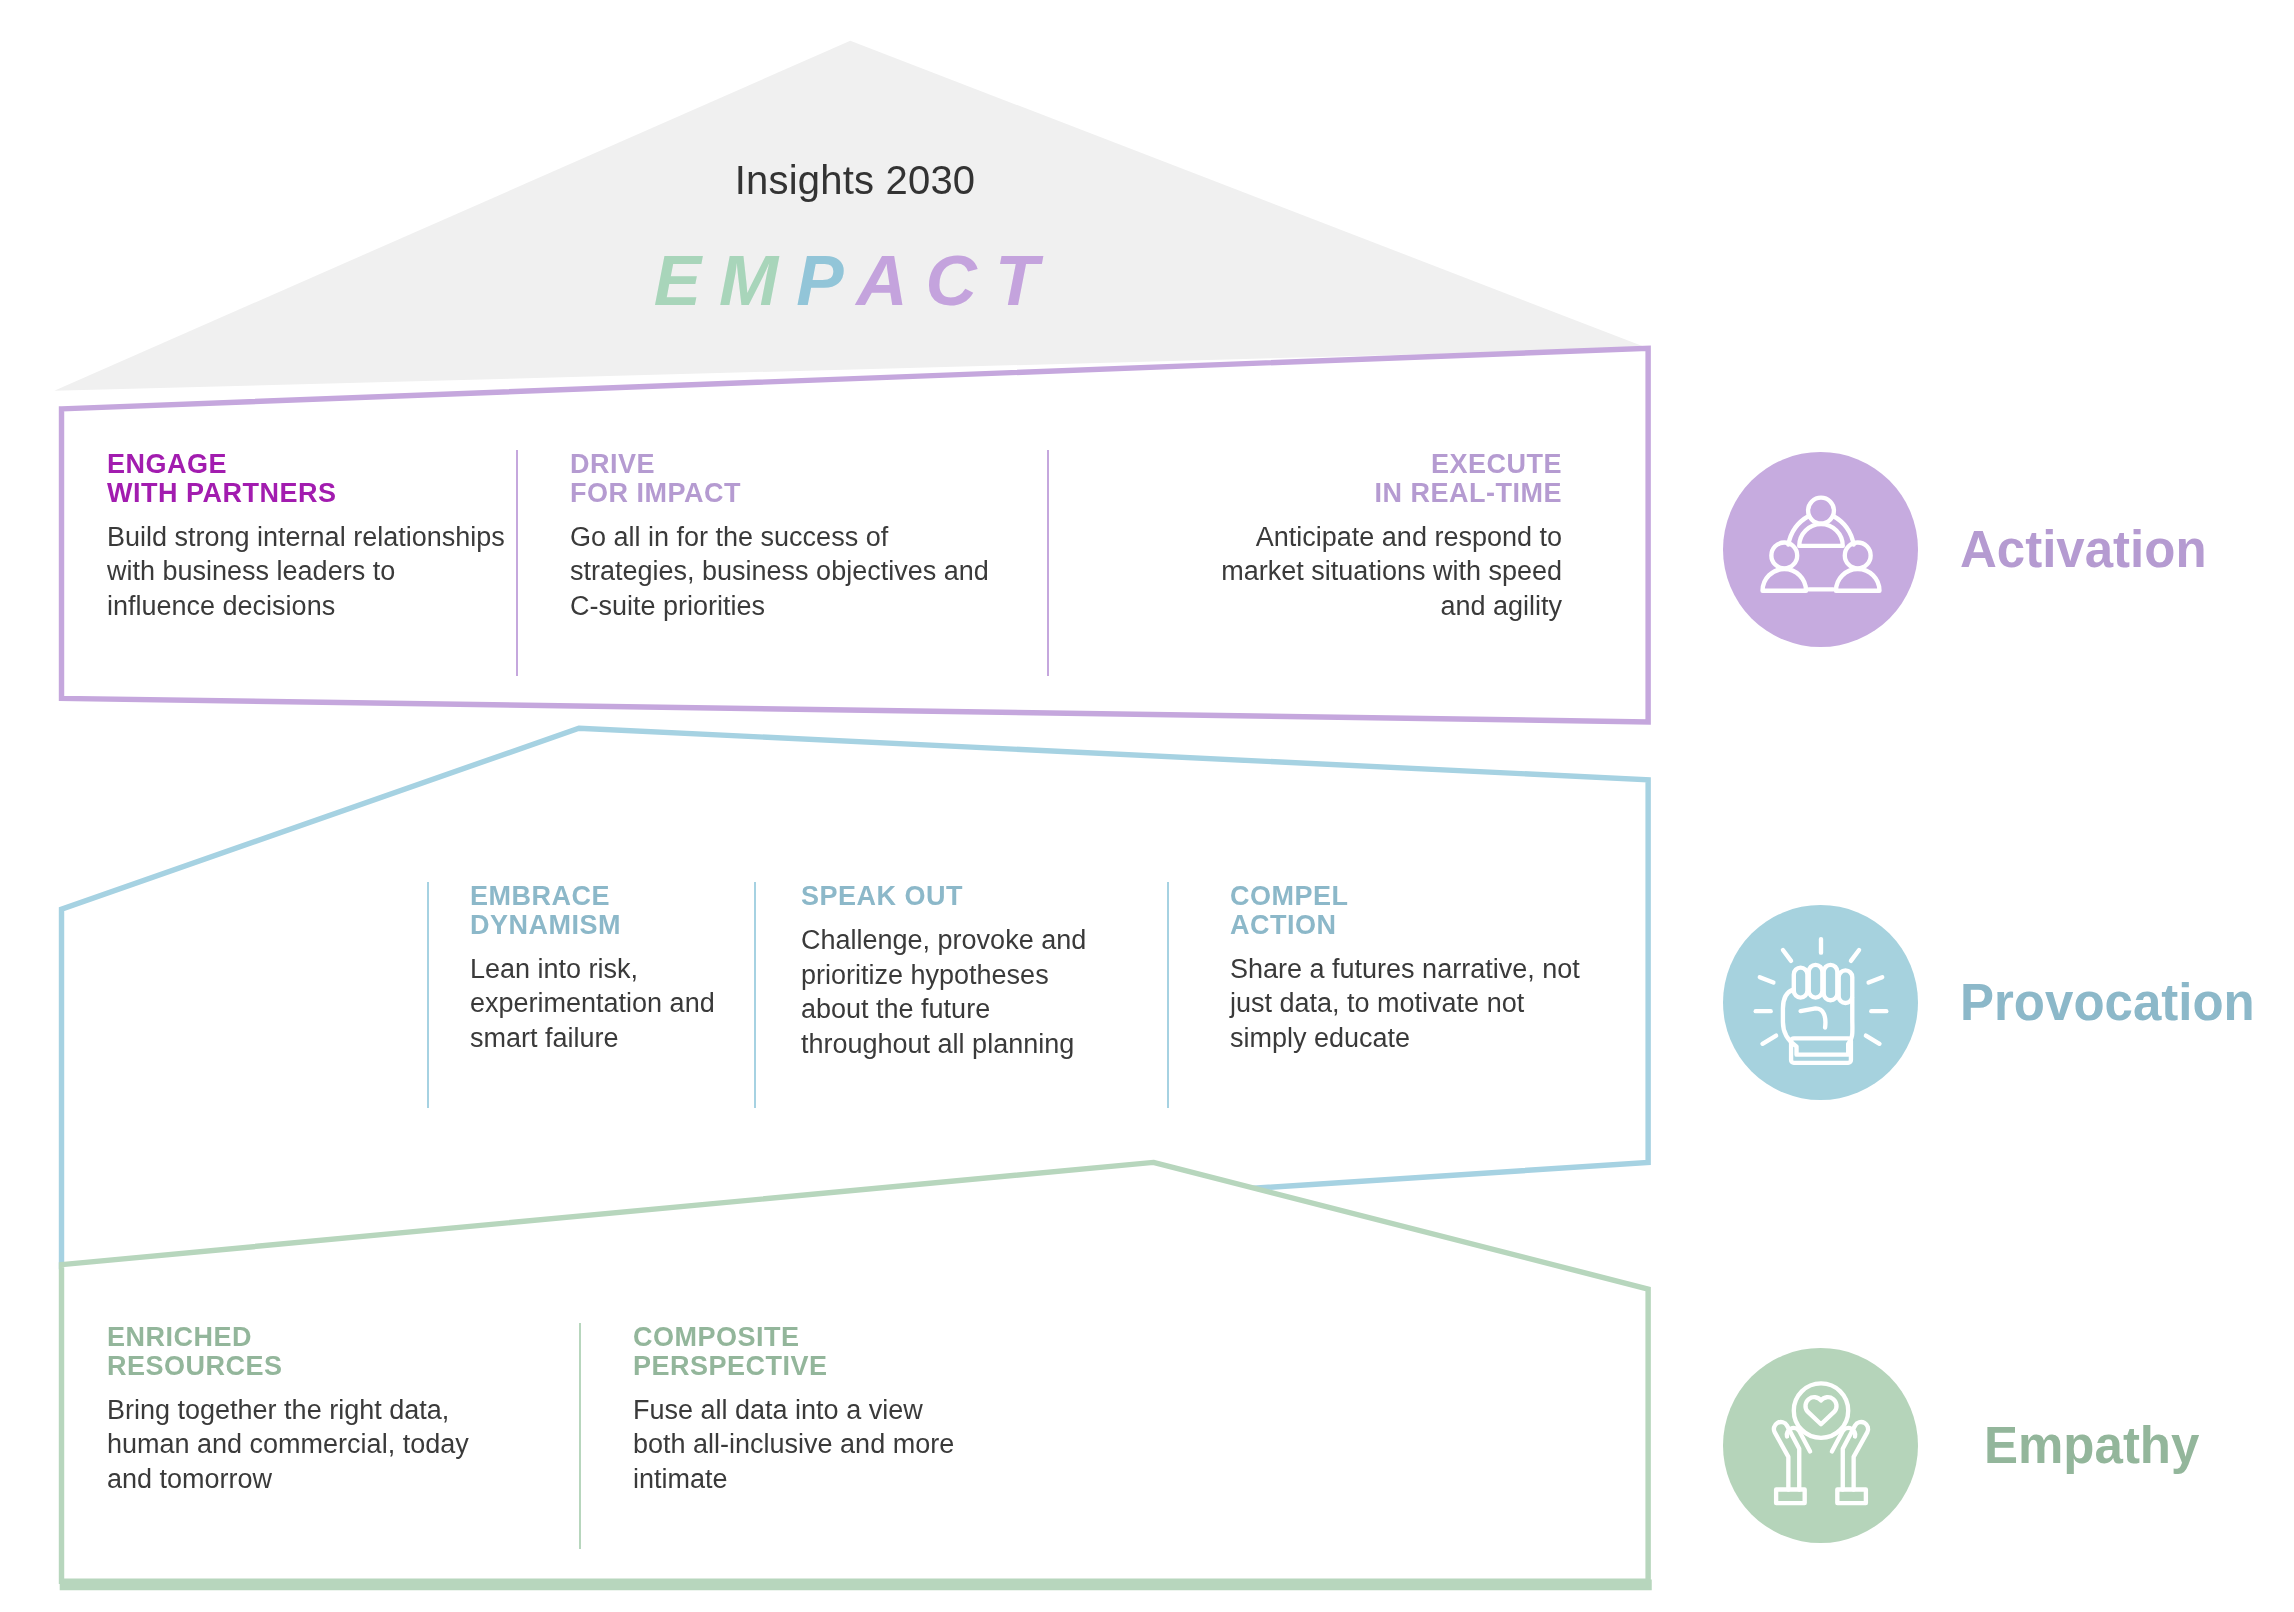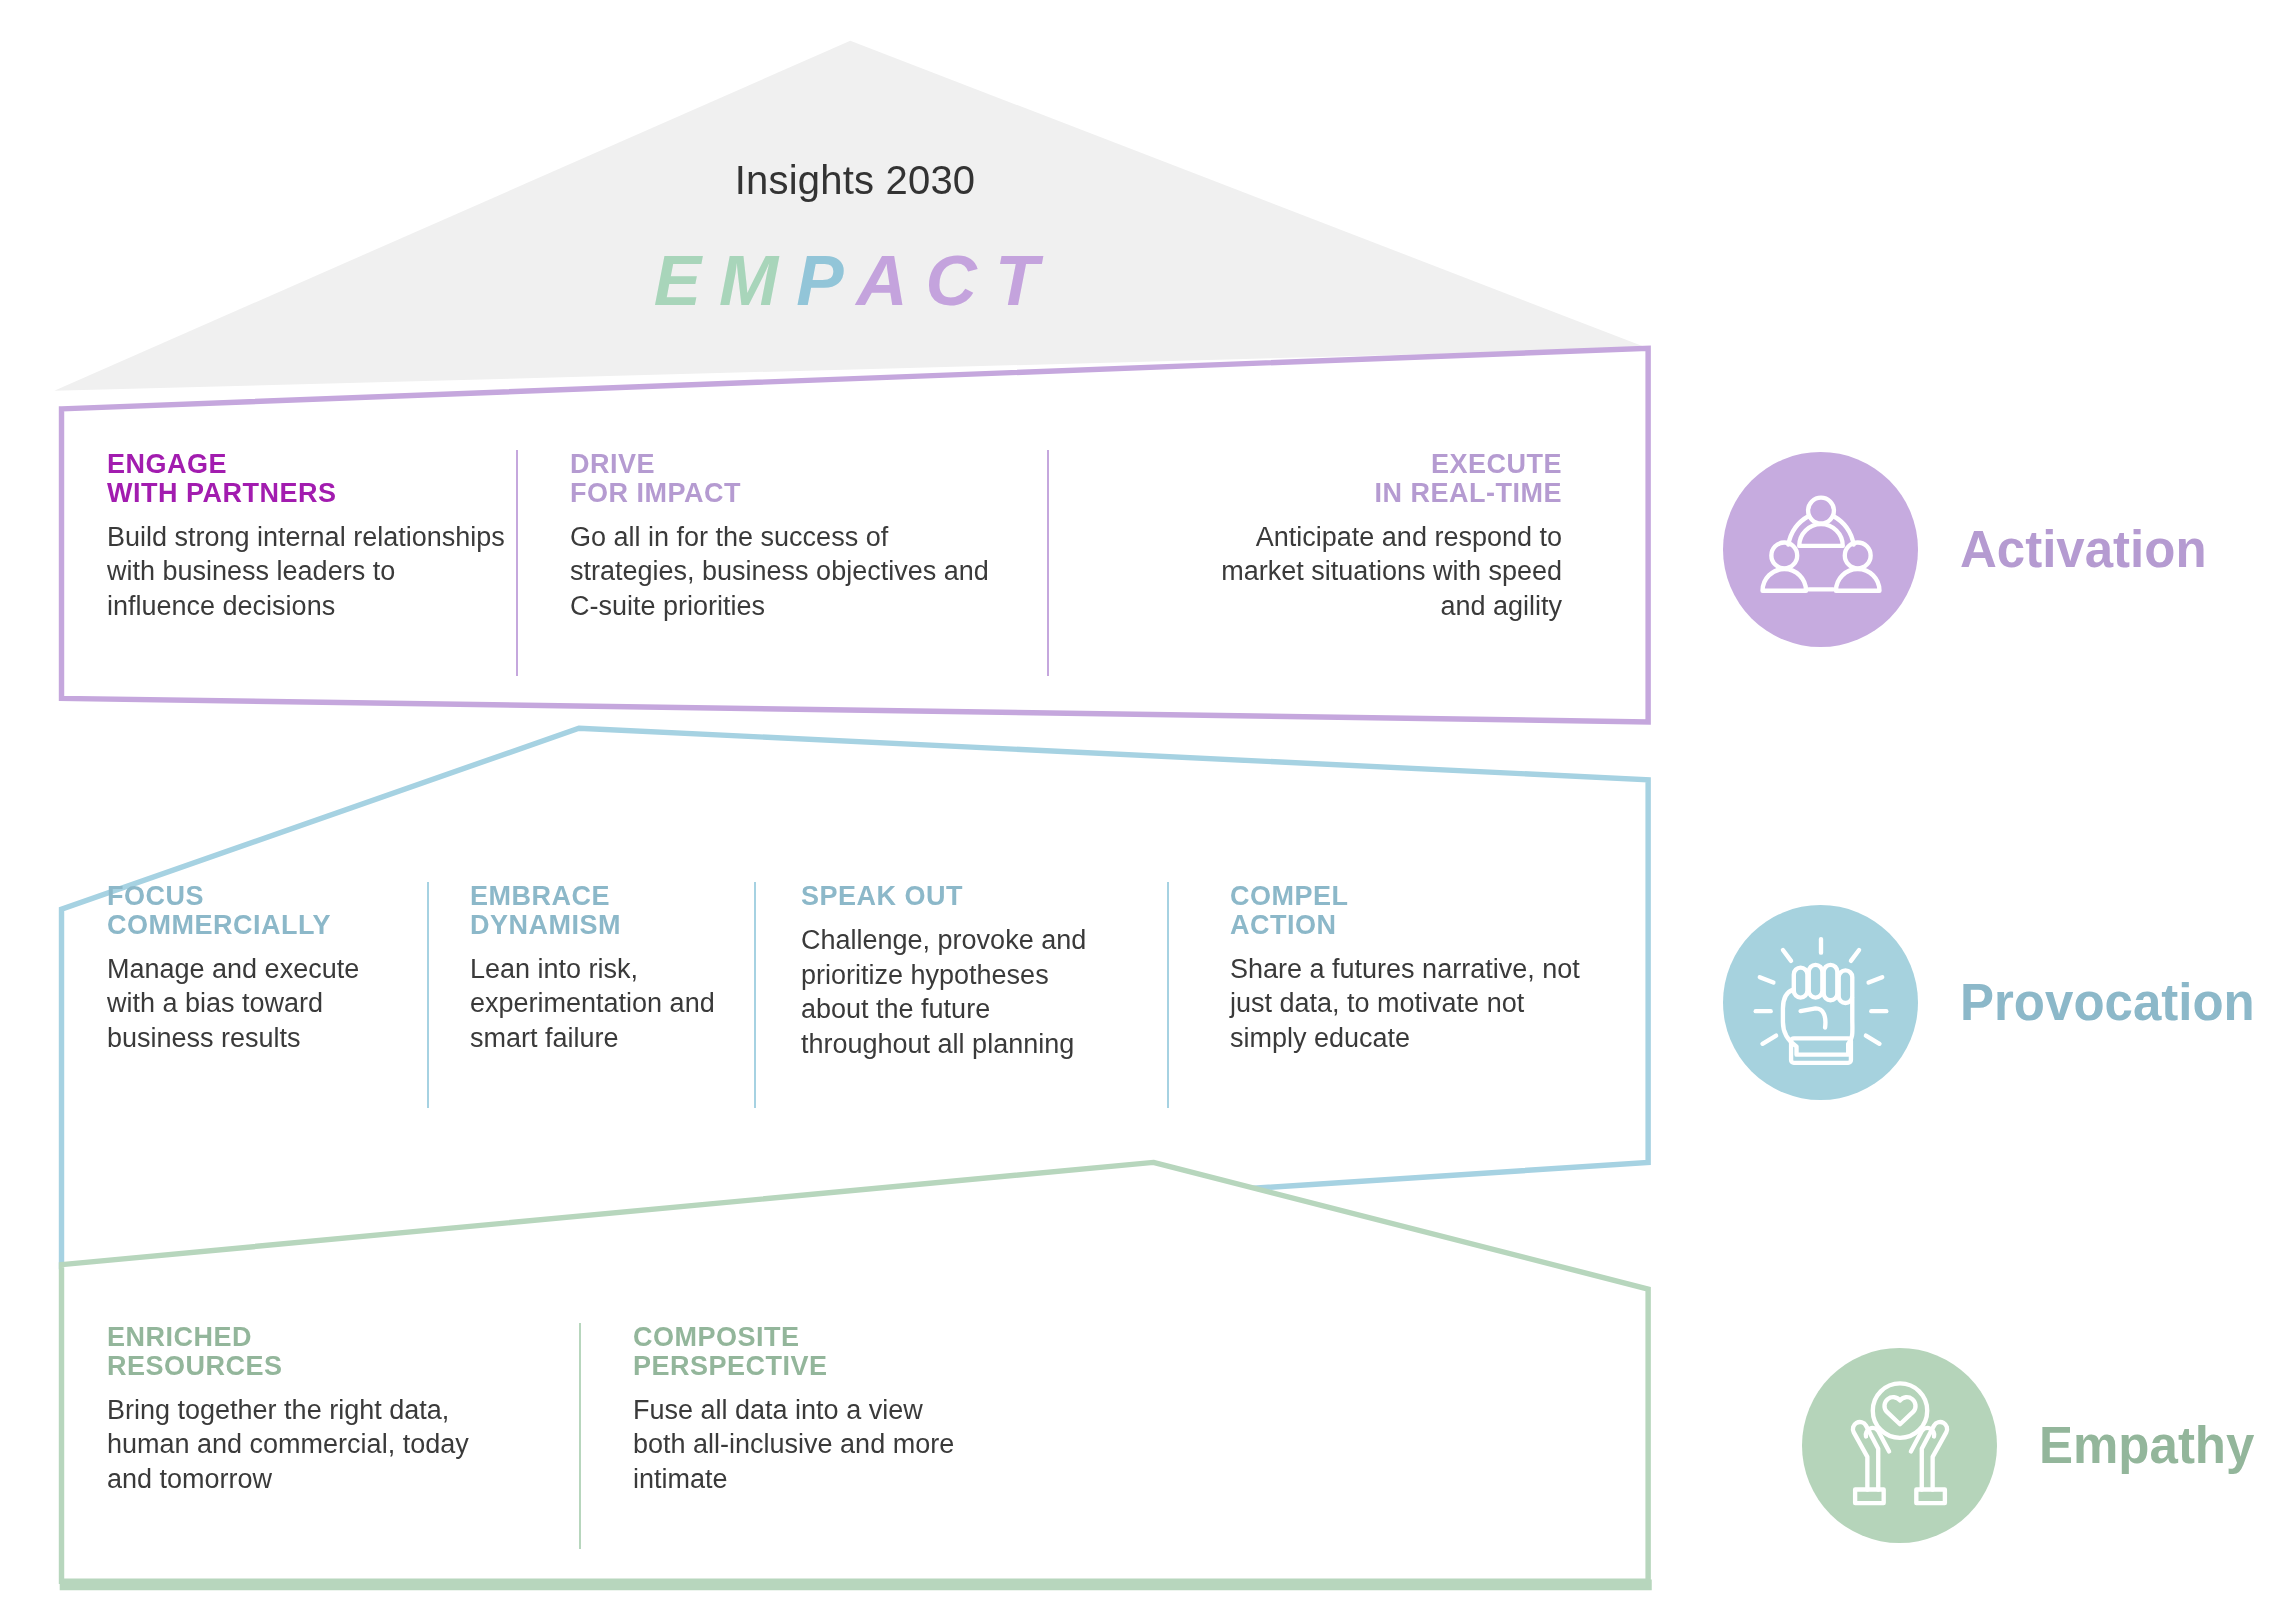--- a/index.html
+++ b/index.html
@@ -148,27 +148,20 @@
       <div class="kicker" style="color:#b59bd1;">EXECUTE
 IN REAL-TIME</div>
       <div class="body-text">Anticipate and respond to
 market situations with speed
 and agility</div>
     </div>
   </div>
 
   <div class="band" style="left:0; top:0; width:1655px; height:1266px;">
 
-    <div class="col" style="left:107px; top:882px; width:317px; height:226px;">
-      <div class="kicker" style="color:#8cb8c9;">FOCUS
-COMMERCIALLY</div>
-      <div class="body-text">Manage and execute
-with a bias toward
-business results</div>
-    </div>
 
     <div class="col" style="left:470px; top:882px; width:280px; height:226px;">
       <div class="divider" style="left:-43px; background:#a6d2e2;"></div>
       <div class="kicker" style="color:#8cb8c9;">EMBRACE
 DYNAMISM</div>
       <div class="body-text">Lean into risk,
 experimentation and
 smart failure</div>
     </div>
 
@@ -256,21 +249,21 @@
                  C74 76 73 70 73 62 L73 46"></path>
 
         <path d="M35 56 L46 54 C52 54 54 60 53 68"></path>
 
         <rect x="28" y="76" width="44" height="18" rx="2"></rect>
       </svg>
     </div>
     <div class="legend-label" style="color:#8cb8c9;">Provocation</div>
   </div>
 
-  <div class="legend-item" style="left:1802px; top:1348px;">
+  <div class="legend-item" style="left:1723px; top:1348px;gap:24px;">
     <div class="legend-badge" style="background:#b5d4ba;">
       <svg width="136" height="136" viewBox="0 0 100 100" fill="none" stroke="#ffffff" stroke-width="3.2" stroke-linecap="round" stroke-linejoin="round">
 
         <circle cx="50" cy="24" r="20"></circle>
 
         <path d="M50 34 L40 24.5 a6 6 0 0 1 10 -8 a6 6 0 0 1 10 8 z"></path>
 
         <path d="M26 82 L26 58 L16 40 a5 5 0 0 1 9 -5 L34 52 L34 82"></path>
         <path d="M25 43 a5 5 0 0 1 9 -4 L42 54"></path>
         <rect x="17" y="82" width="21" height="10"></rect>

